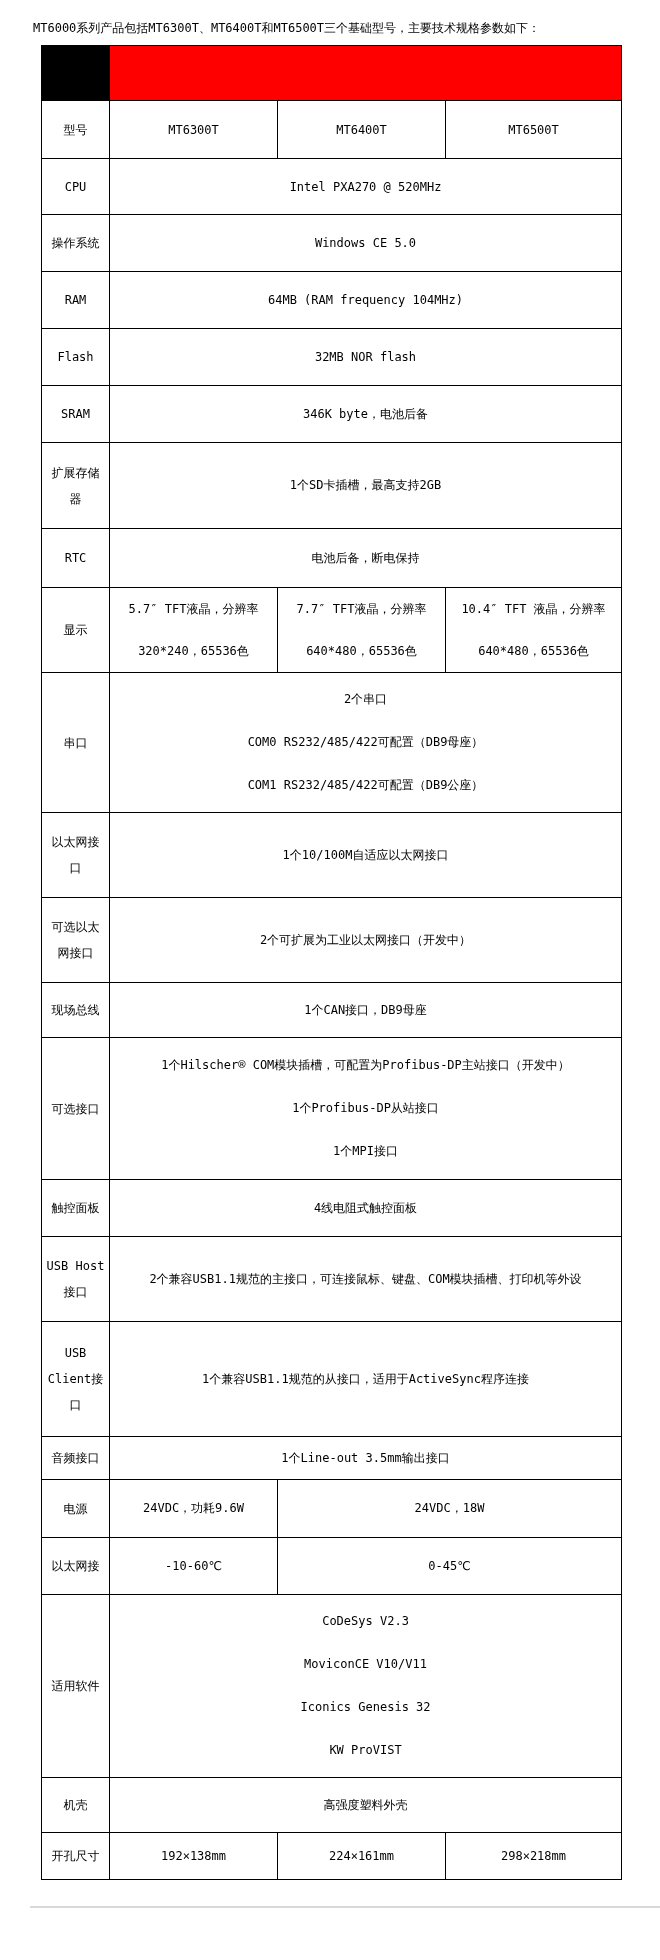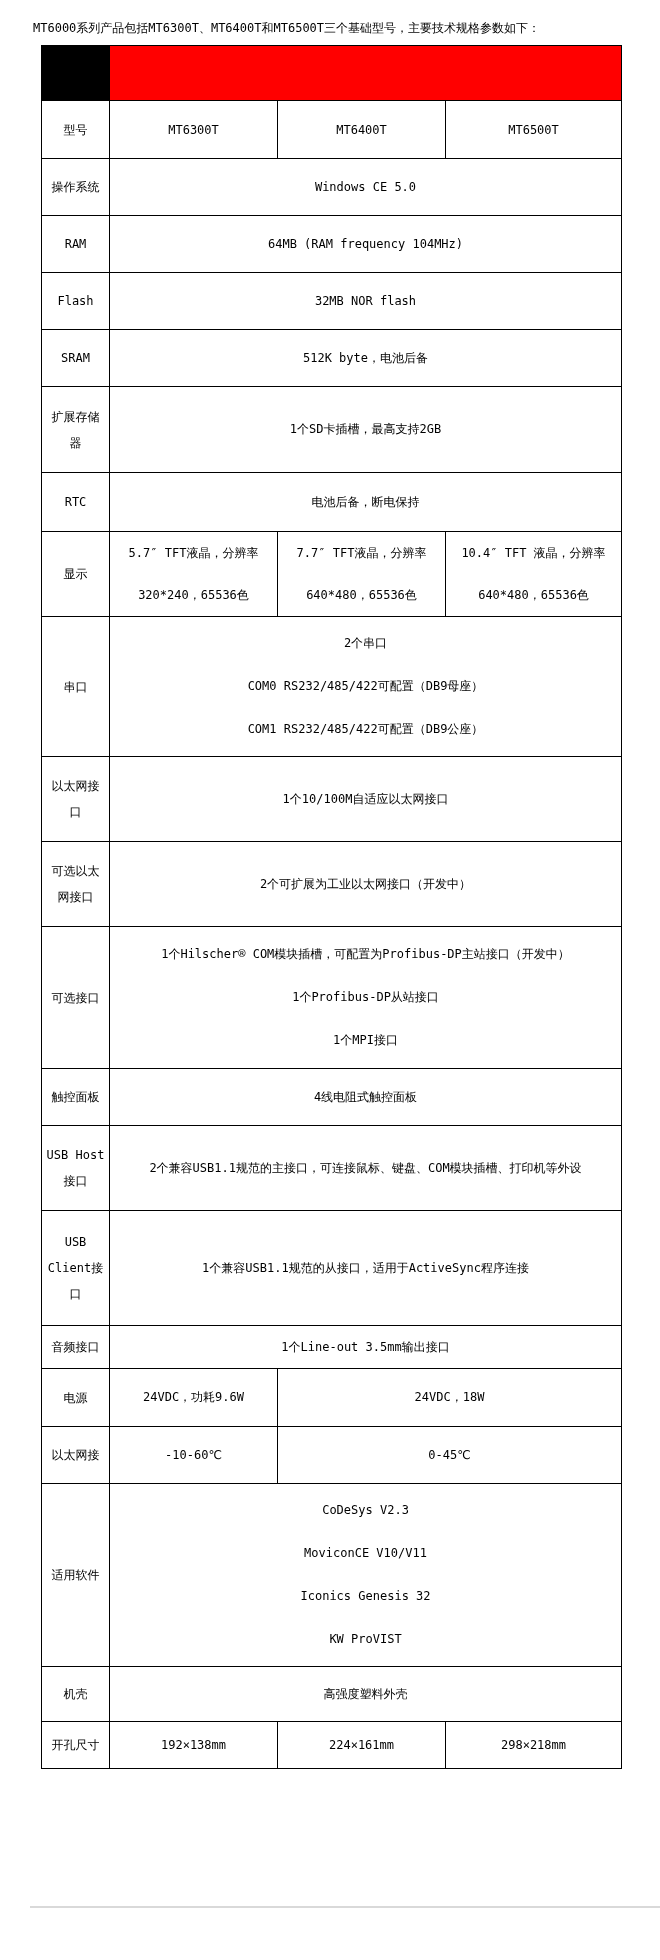--- a/index.html
+++ b/index.html
@@ -49,39 +49,43 @@
     <td class="band" colspan="3"></td>
   </tr>
 
   <tr style="height:58px">
     <td class="lbl">型号</td>
     <td>MT6300T</td>
     <td>MT6400T</td>
     <td>MT6500T</td>
   </tr>
 
+  <tr style="height:56px">
+    <td class="lbl">CPU</td>
+    <td colspan="3">Intel PXA270 @ 520MHz</td>
+  </tr>
 
   <tr style="height:57px">
     <td class="lbl">操作系统</td>
     <td colspan="3">Windows CE 5.0</td>
   </tr>
 
   <tr style="height:57px">
     <td class="lbl">RAM</td>
     <td colspan="3">64MB (RAM frequency 104MHz)</td>
   </tr>
 
   <tr style="height:57px">
     <td class="lbl">Flash</td>
     <td colspan="3">32MB NOR flash</td>
   </tr>
 
   <tr style="height:57px">
     <td class="lbl">SRAM</td>
-    <td colspan="3">512K byte，电池后备</td>
+    <td colspan="3">346K byte，电池后备</td>
   </tr>
 
   <tr style="height:86px">
     <td class="lbl">
       <div>扩展存储</div>
       <div>器</div>
     </td>
     <td colspan="3">1个SD卡插槽，最高支持2GB</td>
   </tr>
 
@@ -124,20 +128,24 @@
   </tr>
 
   <tr style="height:85px">
     <td class="lbl">
       <div>可选以太</div>
       <div>网接口</div>
     </td>
     <td colspan="3">2个可扩展为工业以太网接口（开发中）</td>
   </tr>
 
+  <tr style="height:55px">
+    <td class="lbl">现场总线</td>
+    <td colspan="3">1个CAN接口，DB9母座</td>
+  </tr>
 
   <tr style="height:142px">
     <td class="lbl">可选接口</td>
     <td colspan="3" class="mln">
       <div>1个Hilscher® COM模块插槽，可配置为Profibus-DP主站接口（开发中）</div>
       <div>1个Profibus-DP从站接口</div>
       <div>1个MPI接口</div>
     </td>
   </tr>
 

